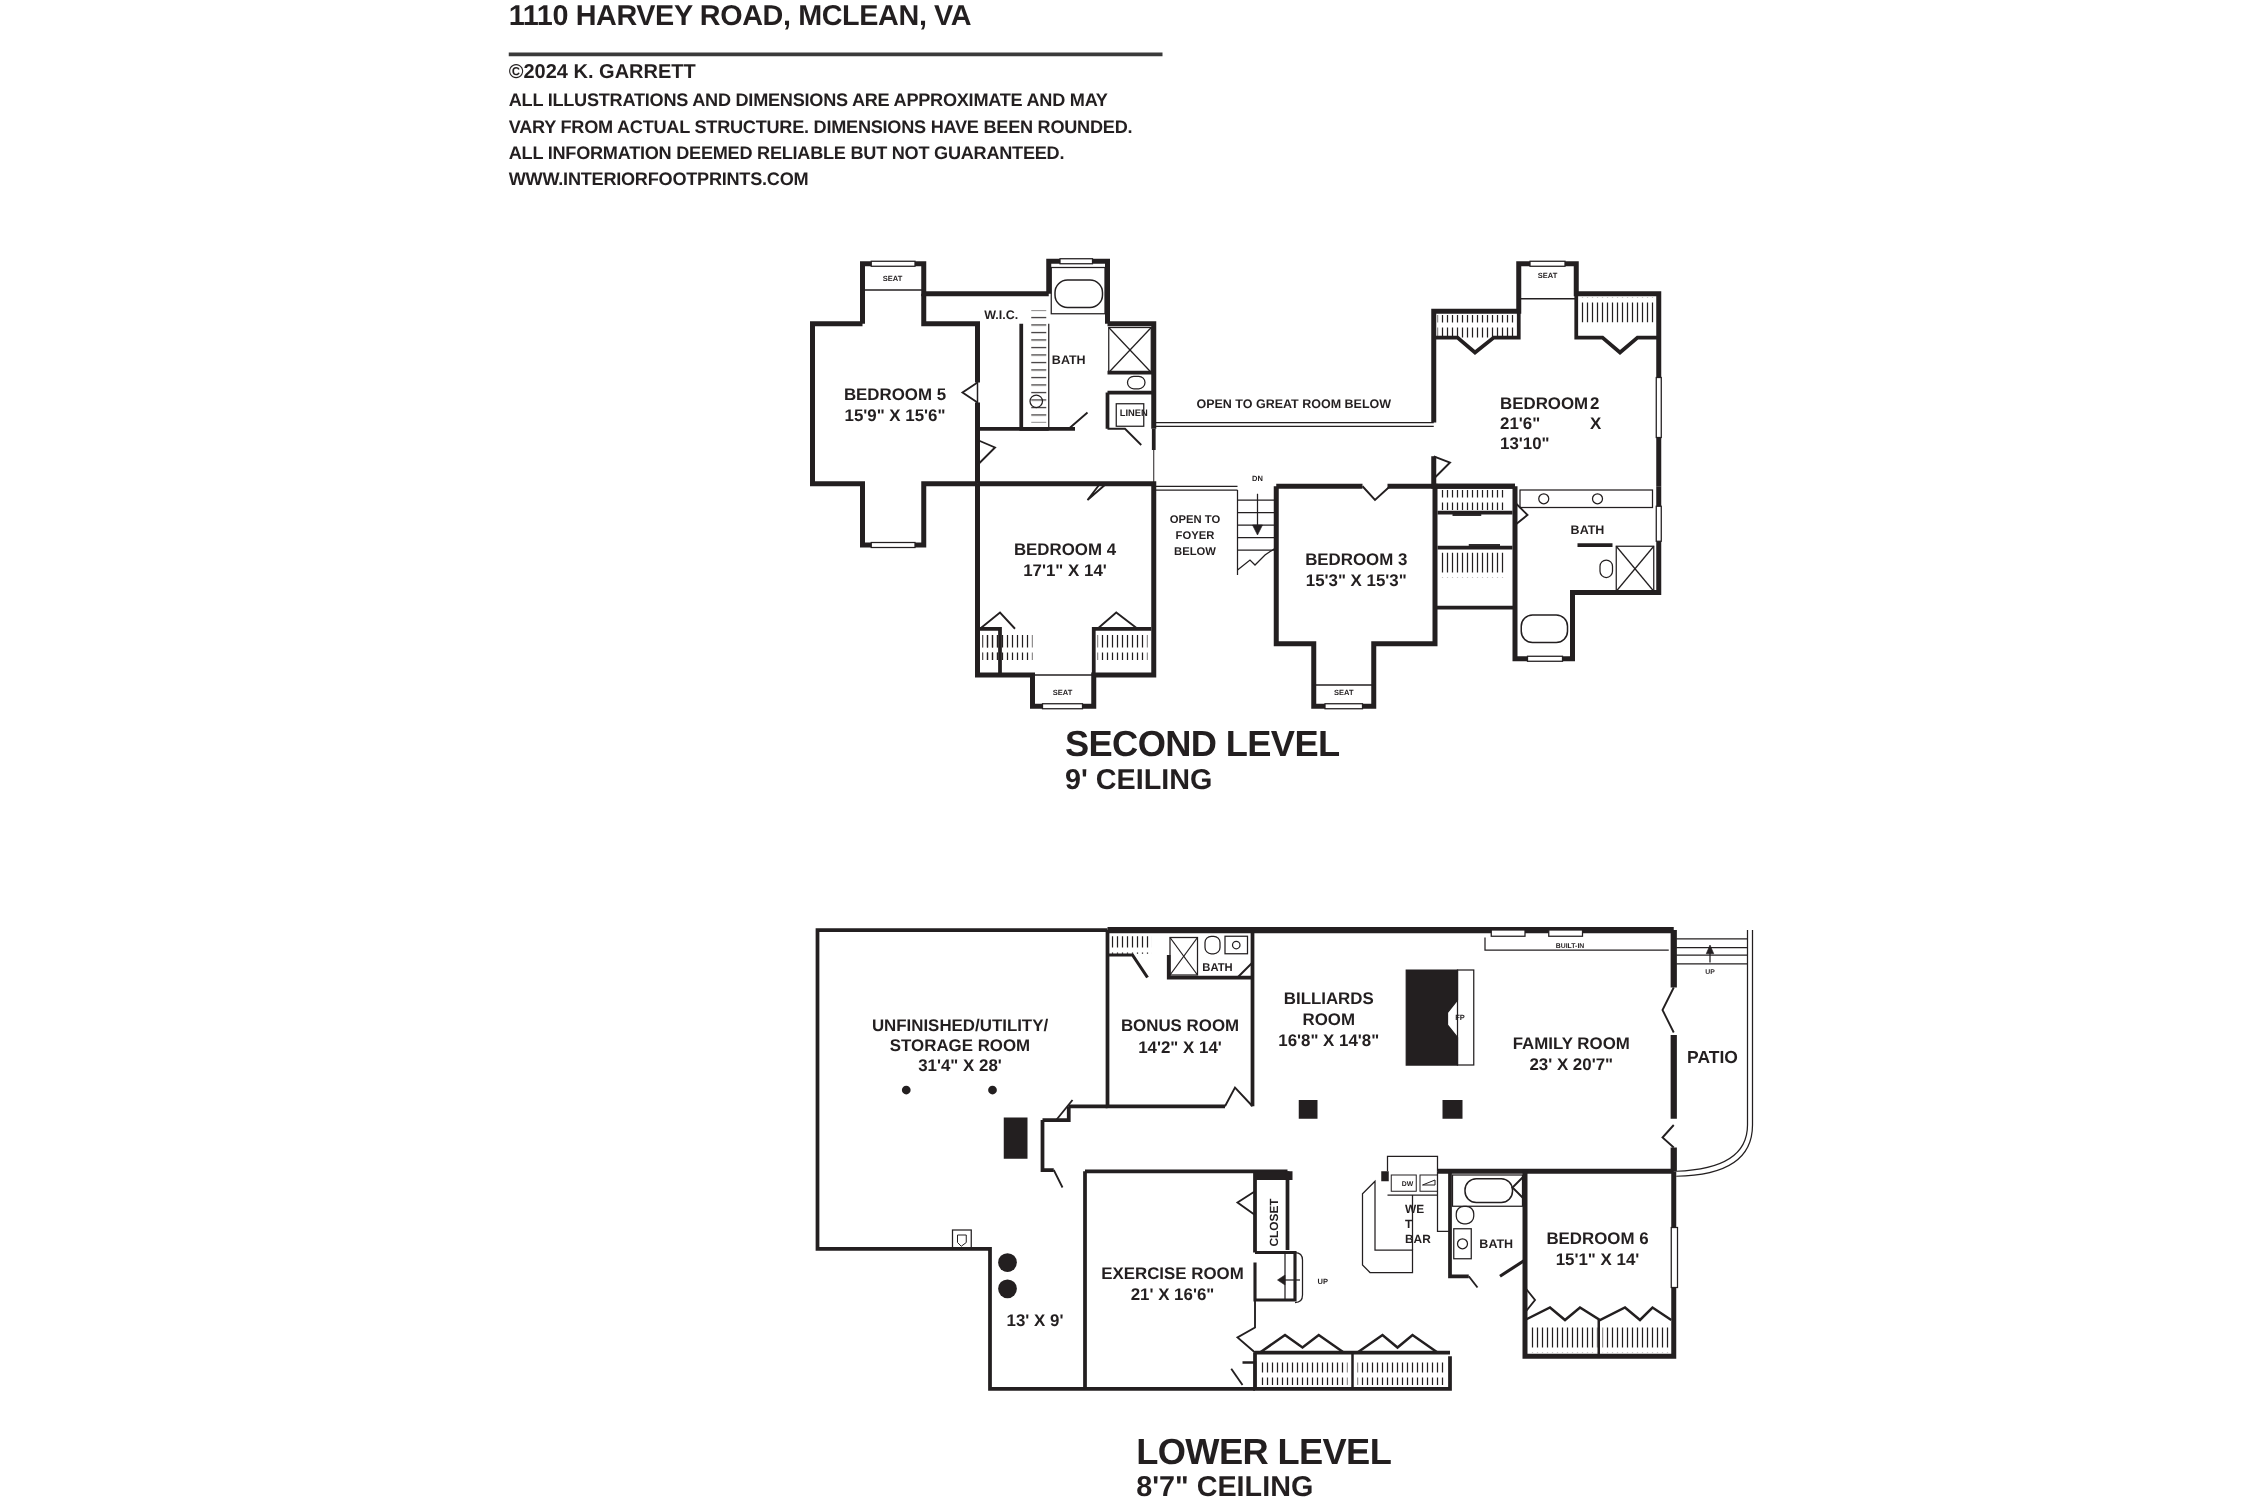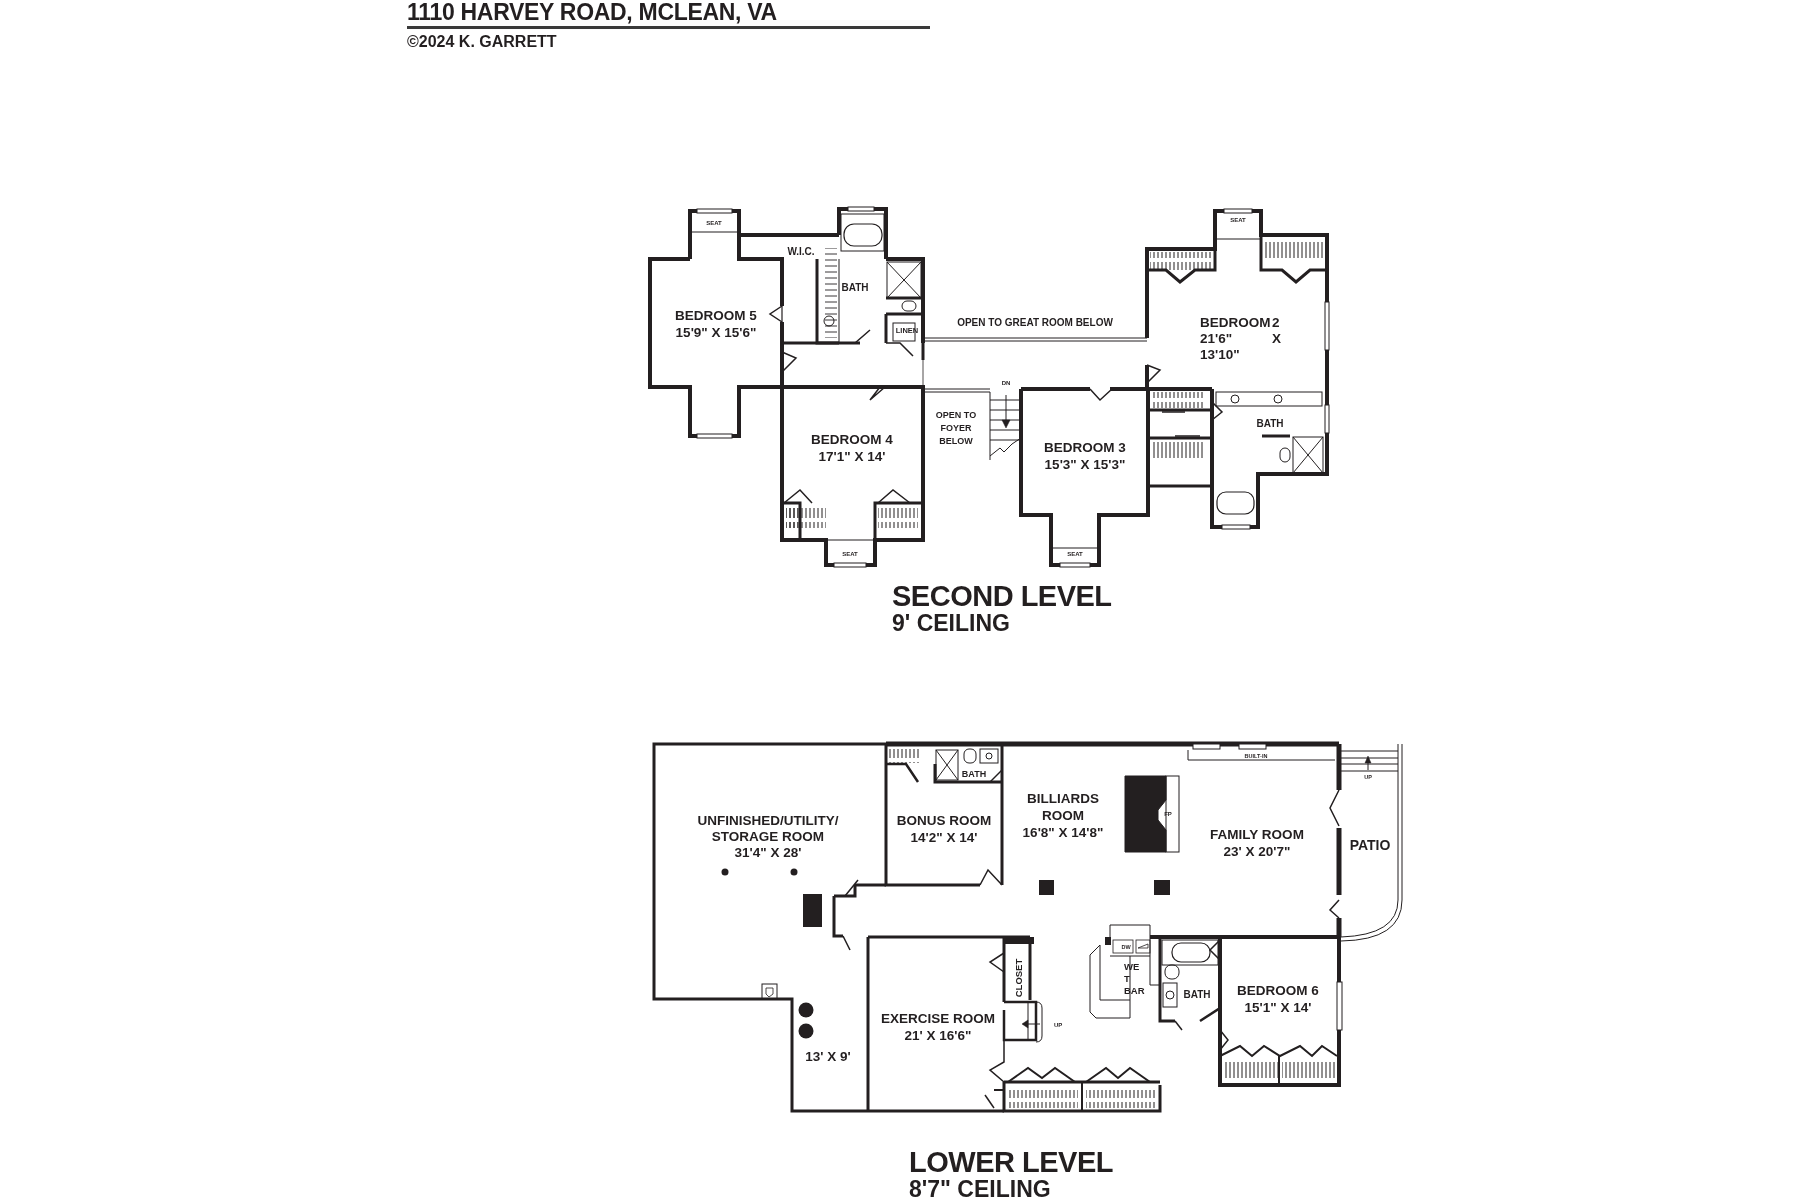--- a/index.html
+++ b/index.html
@@ -1,34 +1,40 @@
 <!DOCTYPE html>
 <html><head>
 <meta charset="utf-8">
 <style>
   html, body { margin: 0; padding: 0; background: #ffffff; }
   body { width: 1800px; height: 1200px; position: relative; overflow: hidden;
          font-family: "Liberation Sans", "DejaVu Sans", sans-serif; color: #231f20; }
   .header { position: absolute; left: 407px; top: 0px; width: 523px; }
   .title { font-size: 23px; font-weight: 700; letter-spacing: -0.3px; line-height: 26px;
-           padding-bottom: 1px; border-bottom: 3px solid #3a3a3a; white-space: nowrap; margin-top: -1px; }
+           padding-bottom: 17px; border-bottom: 3px solid #3a3a3a; white-space: nowrap; margin-top: -1px; }
   .copyright { font-size: 16px; font-weight: 700; margin-top: 3px; line-height: 20px; }
   .disclaimer { font-size: 14.5px; font-weight: 700; line-height: 21px; margin-top: 3px; letter-spacing: -0.2px; white-space: nowrap; }
   .plan { position: absolute; left: 0; top: 0; width: 1800px; height: 1200px; }
   .level-label { position: absolute; font-weight: 700; white-space: nowrap; }
   .level-name { font-size: 29px; letter-spacing: -0.5px; line-height: 32px; }
   .level-ceiling { font-size: 23px; line-height: 22px; }
   svg text { font-family: "Liberation Sans", "DejaVu Sans", sans-serif; font-weight: 700; fill: #231f20; }
 </style>
 </head>
 <body>
 
 <div class="header">
   <div class="title">1110 HARVEY ROAD, MCLEAN, VA</div>
   <div class="copyright">©2024 K. GARRETT</div>
+  <div class="disclaimer">
+    <div>ALL ILLUSTRATIONS AND DIMENSIONS ARE APPROXIMATE AND MAY</div>
+    <div>VARY FROM ACTUAL STRUCTURE. DIMENSIONS HAVE BEEN ROUNDED.</div>
+    <div>ALL INFORMATION DEEMED RELIABLE BUT NOT GUARANTEED.</div>
+    <div>WWW.INTERIORFOOTPRINTS.COM</div>
+  </div>
 </div>
 
 <svg class="plan" viewBox="0 0 1800 1200" xmlns="http://www.w3.org/2000/svg">
   <defs>
     <pattern id="closetHatch" width="8" height="20" patternUnits="userSpaceOnUse">
       <line x1="2" y1="2" x2="2" y2="18" stroke="#231f20" stroke-width="1"></line>
       <line x1="6" y1="2" x2="6" y2="18" stroke="#231f20" stroke-width="1"></line>
     </pattern>
     <pattern id="closetHatchH" width="20" height="6" patternUnits="userSpaceOnUse">
       <line x1="2" y1="2" x2="18" y2="2" stroke="#231f20" stroke-width="0.9"></line>
@@ -336,21 +342,21 @@
     <text x="1126" y="949" font-size="5.5" text-anchor="middle">DW</text>
     <text x="1124" y="970" font-size="9.5">WE</text>
     <text x="1124" y="982" font-size="9.5">T</text>
     <text x="1124" y="994" font-size="9.5">BAR</text>
     <text x="1197" y="998" font-size="10" text-anchor="middle">BATH</text>
     <text x="1278" y="995" font-size="13.5" text-anchor="middle">BEDROOM 6</text>
     <text x="1278" y="1012" font-size="13.5" text-anchor="middle">15'1" X 14'</text>
   </g>
 </svg>
 
-<div class="level-label" style="left:892px; top:580px;">
+<div class="level-label" style="left:852px; top:580px;">
   <div class="level-name">SECOND LEVEL</div>
   <div class="level-ceiling">9' CEILING</div>
 </div>
 
 <div class="level-label" style="left:909px; top:1146px;">
   <div class="level-name">LOWER LEVEL</div>
   <div class="level-ceiling">8'7" CEILING</div>
 </div>
 
 </body></html>

